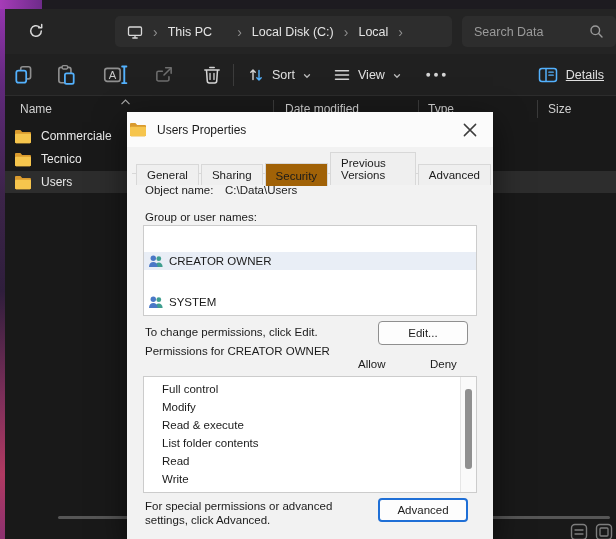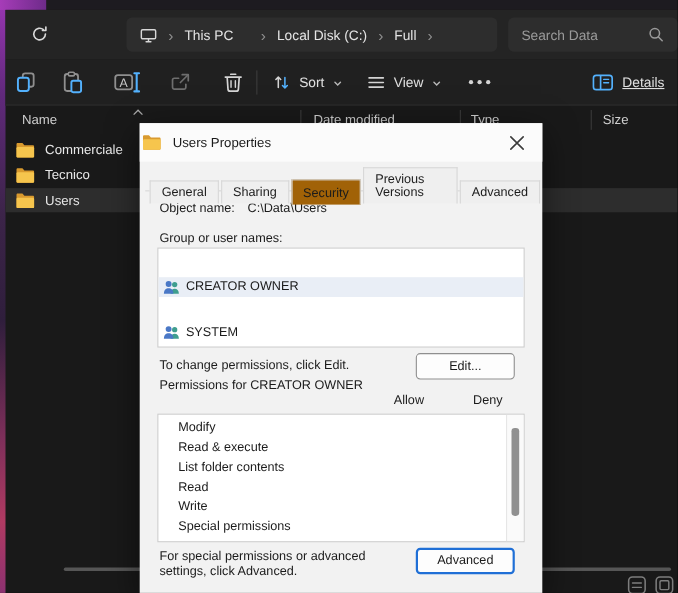--- a/index.html
+++ b/index.html
@@ -127,21 +127,21 @@
             <span class="crumb">This PC</span>
             <span class="crumb-sep">›</span>
           </span>
 
           <span style="display:flex;align-items:center;gap:9px;">
             <span class="crumb">Local Disk (C:)</span>
             <span class="crumb-sep">›</span>
           </span>
 
           <span style="display:flex;align-items:center;gap:9px;">
-            <span class="crumb">Full</span>
+            <span class="crumb">Local</span>
             <span class="crumb-sep">›</span>
           </span>
         </span>
     </div>
 
     <div class="pill searchbox">
       <span>Search Data</span>
       <span class="mag">
         <svg viewBox="0 0 15 15">
             <circle cx="6.3" cy="6.3" r="4.3" fill="none" stroke="#9a9a9a" stroke-width="1.4"></circle>
@@ -374,20 +374,23 @@
     <span class="dlg-label edit-hint">To change permissions, click Edit.</span>
     <button class="btn edit-btn">Edit...</button>
 
     <div class="perm-label">Permissions for CREATOR OWNER</div>
     <span class="dlg-label allow-h">Allow</span>
     <span class="dlg-label deny-h">Deny</span>
 
     <div class="listbox permbox">
       <div>
 
+          <div class="prow">
+            <span>Full control</span>
+          </div>
 
           <div class="prow">
             <span>Modify</span>
           </div>
 
           <div class="prow">
             <span>Read &amp; execute</span>
           </div>
 
           <div class="prow">

